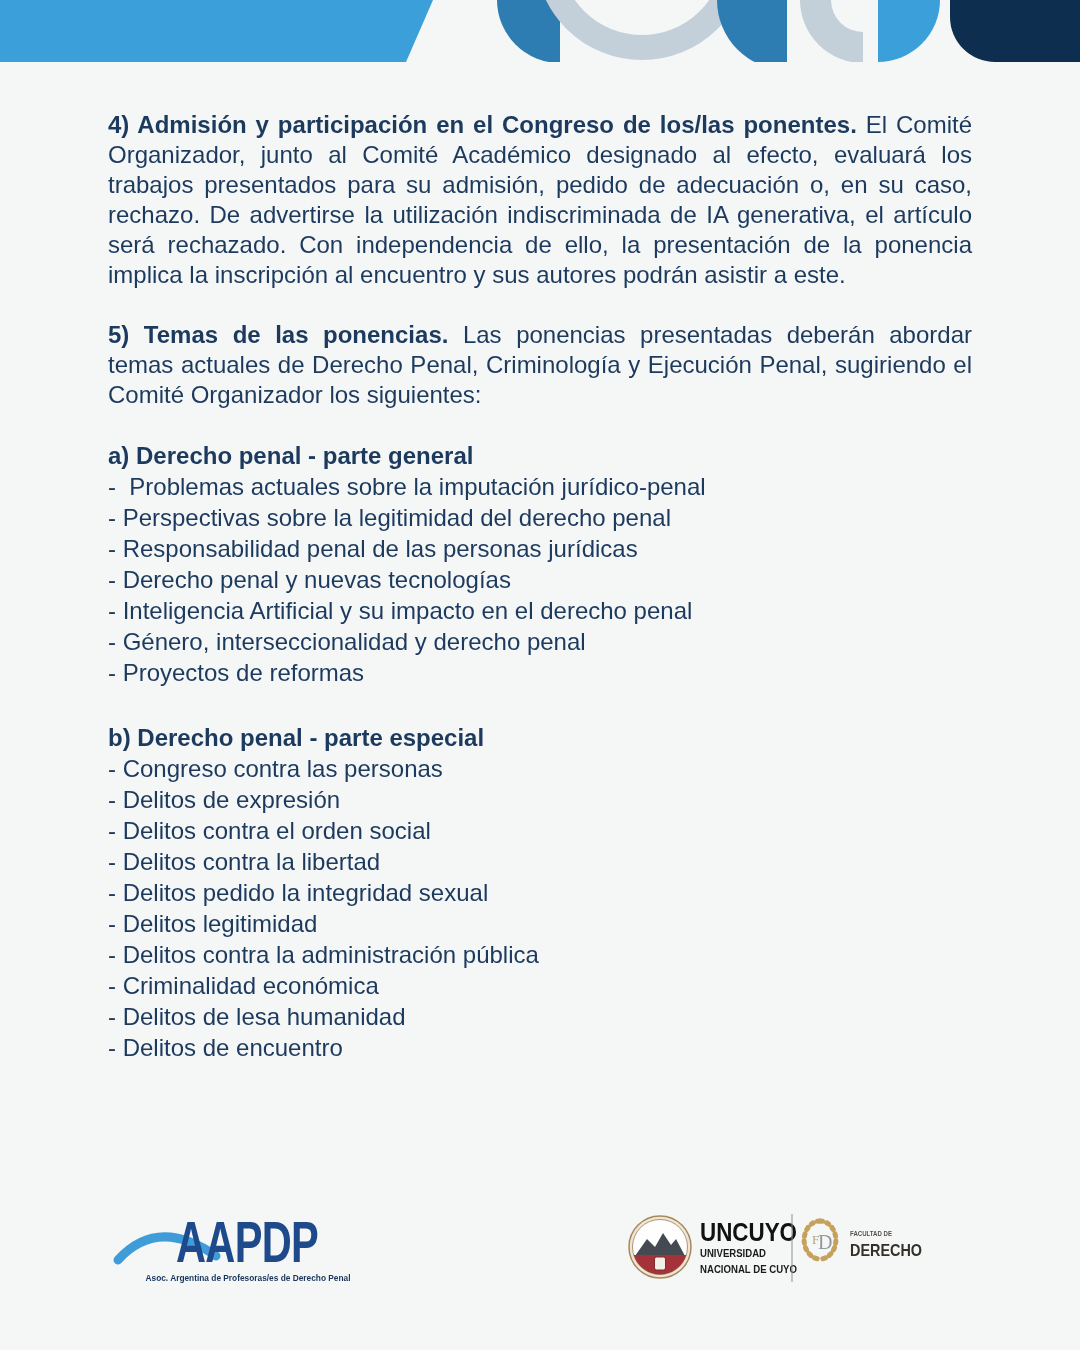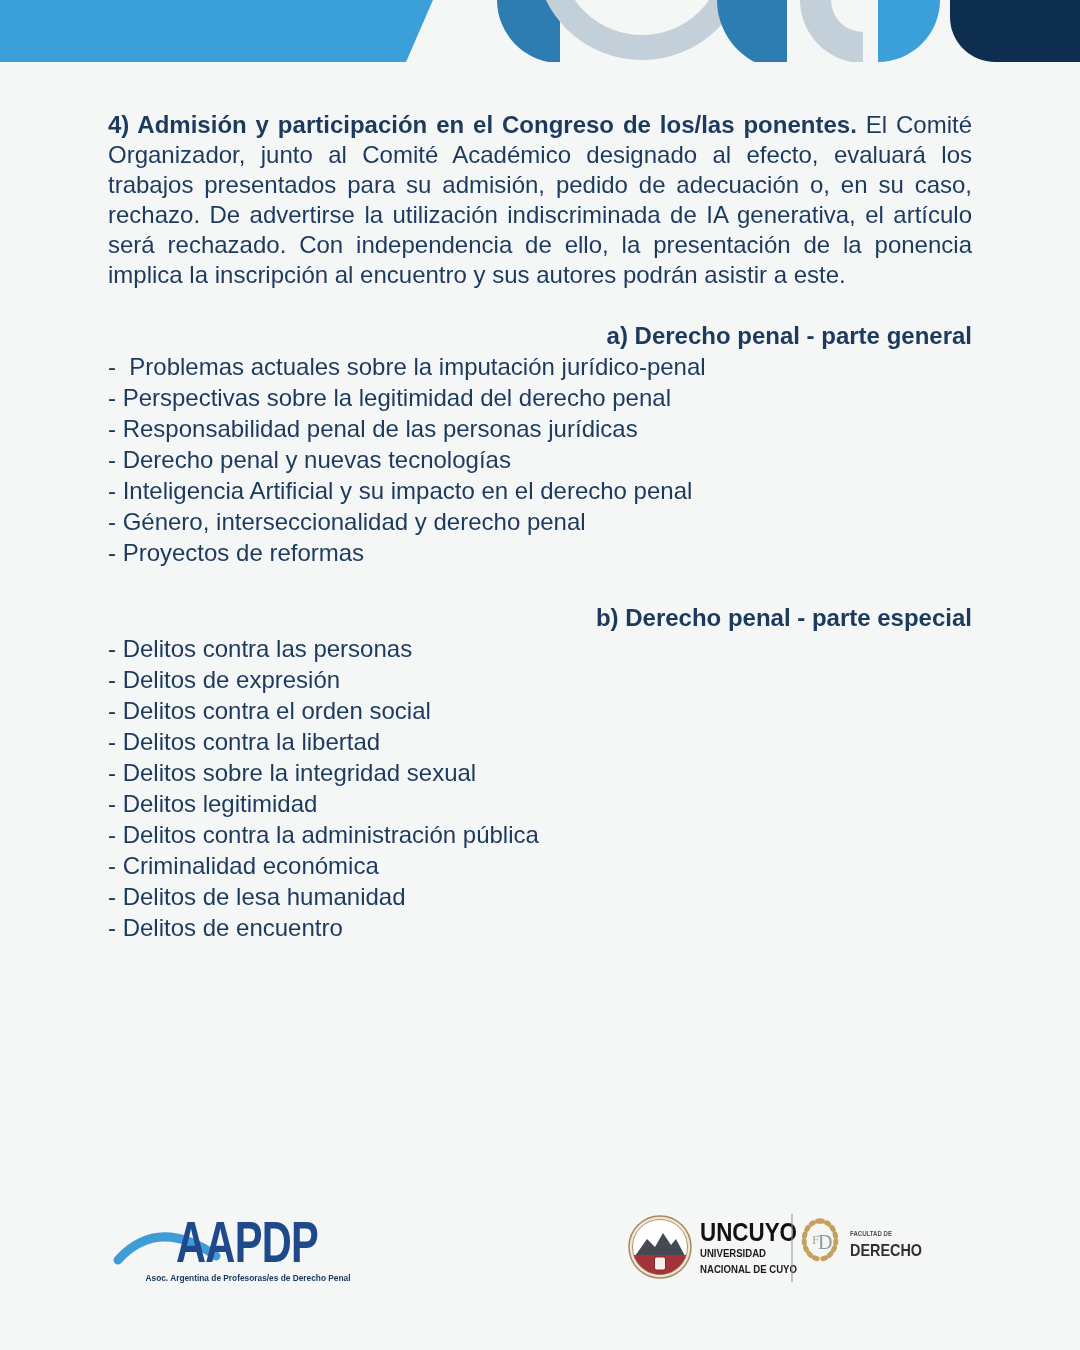--- a/index.html
+++ b/index.html
@@ -12,21 +12,21 @@
   .header-band{position:absolute;top:0;left:0;width:1080px;height:62px;display:block;}
   .content{
     position:absolute;left:108px;top:110px;width:864px;
     color:#1C3A5E;font-size:24px;line-height:30px;
   }
   .content p{
     margin:0 0 30px 0;text-align:justify;
   }
   .content p strong{font-weight:700;}
   .list-block{margin:6px 0 34px 0;}
-  .list-title{font-weight:700;line-height:31px;text-align:right;}
+  .list-title{font-weight:700;line-height:31px;}
   .li{line-height:31px;white-space:pre-wrap;}
   .footer{position:absolute;left:0;top:1195px;width:1080px;height:110px;}
   .aapdp-logo{position:absolute;left:112px;top:9px;}
   .uncuyo-logo{position:absolute;left:628px;top:9px;}
 </style>
 </head>
 <body>
 
 <div class="page">
 
@@ -39,39 +39,42 @@
     <path d="M878,0 L940,0 A62,62 0 0 1 878,62 Z" fill="#3B9FD9"></path>
     <path d="M950,0 L1080,0 L1080,62 L995,62 A45,45 0 0 1 950,17 Z" fill="#0E2E50"></path>
   </svg>
 
   <div class="content">
 
     <p>
       <strong>4) Admisión y participación en el Congreso de los/las ponentes.</strong><span> El Comité Organizador, junto al Comité Académico designado al efecto, evaluará los trabajos presentados para su admisión, pedido de adecuación o, en su caso, rechazo. De advertirse la utilización indiscriminada de IA generativa, el artículo será rechazado. Con independencia de ello, la presentación de la ponencia implica la inscripción al encuentro y sus autores podrán asistir a este.</span>
     </p>
 
+    <p>
+      <strong>5) Temas de las ponencias.</strong><span> Las ponencias presentadas deberán abordar temas actuales de Derecho Penal, Criminología y Ejecución Penal, sugiriendo el Comité Organizador los siguientes:</span>
+    </p>
 
     <div class="list-block">
       <div class="list-title">a) Derecho penal - parte general</div>
       <div class="li">-  Problemas actuales sobre la imputación jurídico-penal</div>
       <div class="li">- Perspectivas sobre la legitimidad del derecho penal</div>
       <div class="li">- Responsabilidad penal de las personas jurídicas</div>
       <div class="li">- Derecho penal y nuevas tecnologías</div>
       <div class="li">- Inteligencia Artificial y su impacto en el derecho penal</div>
       <div class="li">- Género, interseccionalidad y derecho penal</div>
       <div class="li">- Proyectos de reformas</div>
     </div>
 
     <div class="list-block">
       <div class="list-title">b) Derecho penal - parte especial</div>
-      <div class="li">- Delitos contra las personas</div>
+      <div class="li">- Congreso contra las personas</div>
       <div class="li">- Delitos de expresión</div>
       <div class="li">- Delitos contra el orden social</div>
       <div class="li">- Delitos contra la libertad</div>
-      <div class="li">- Delitos sobre la integridad sexual</div>
+      <div class="li">- Delitos pedido la integridad sexual</div>
       <div class="li">- Delitos legitimidad</div>
       <div class="li">- Delitos contra la administración pública</div>
       <div class="li">- Criminalidad económica</div>
       <div class="li">- Delitos de lesa humanidad</div>
       <div class="li">- Delitos de encuentro</div>
     </div>
 
   </div>
 
   <div class="footer">

